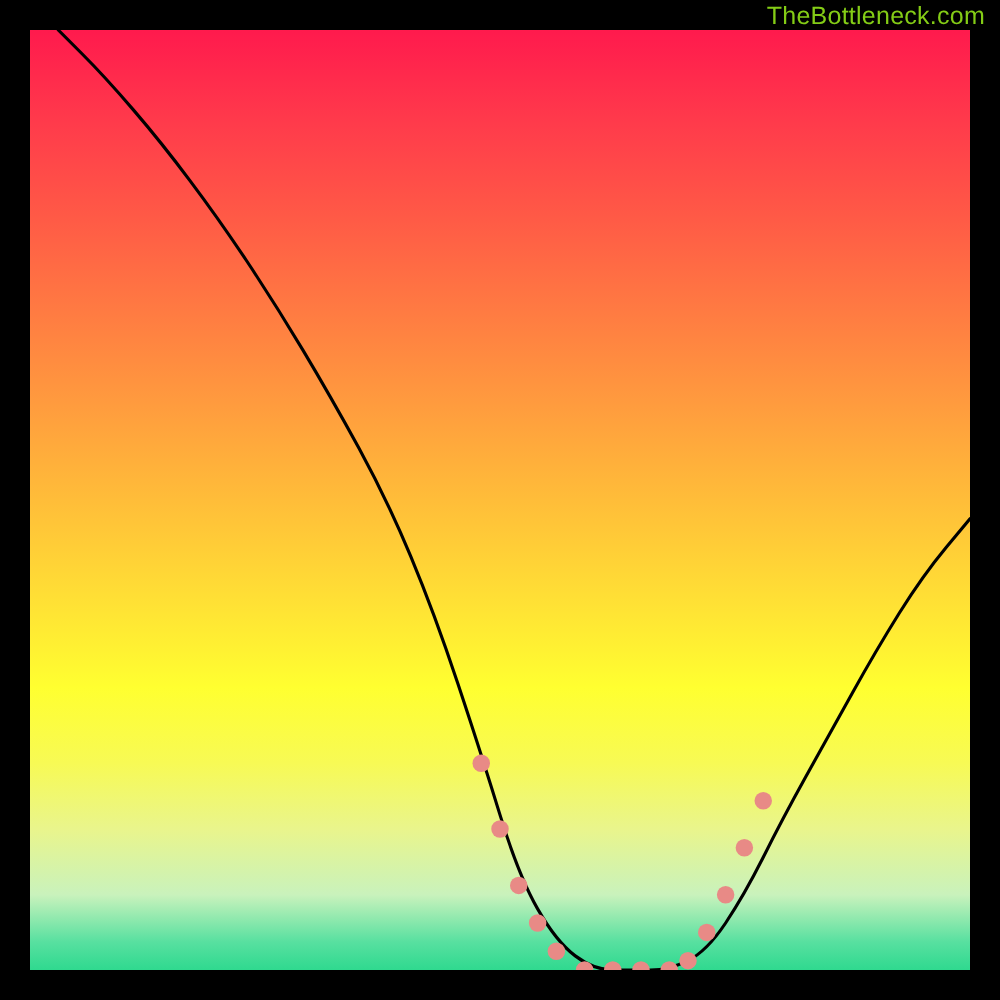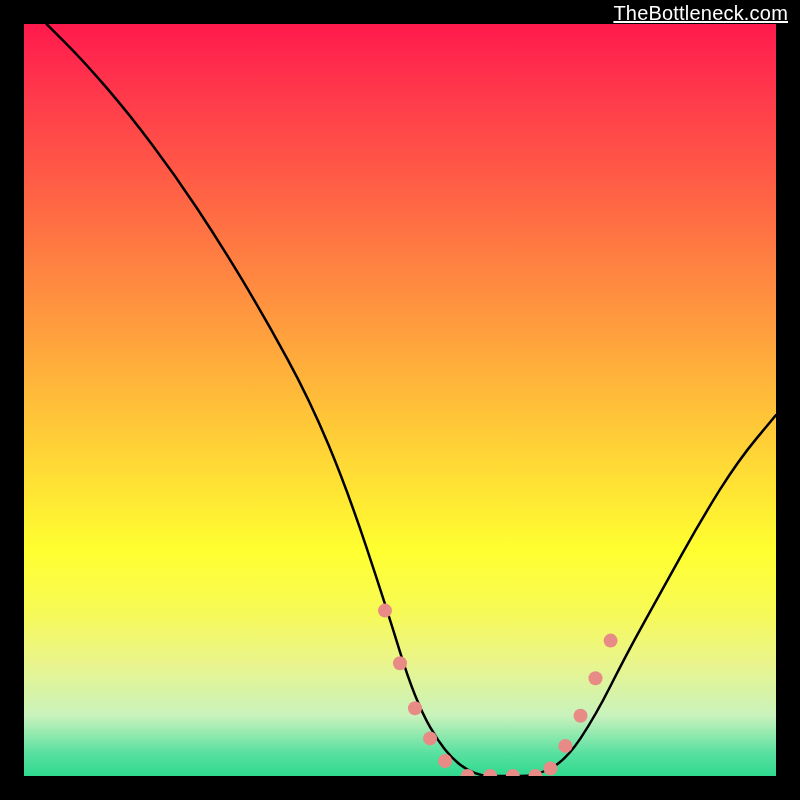--- a/index.html
+++ b/index.html
@@ -37,25 +37,24 @@
       #e9f58c 85%,
       #c9f2bc 92%,
       #58e0a0 97%,
       #2fd98f 100%
     );
   }
   .watermark {
     position: absolute;
     top: 2px;
     right: 12px;
-    color: #ffffff;
+    color: #84cc16;
     font-size: 20px;
     font-weight: 500;
     letter-spacing: 0.2px;
-    text-decoration: underline;
   }
   svg.curve {
     position: absolute;
     left: 0; top: 0;
     width: 752px; height: 752px;
   }
 </style>
 </head>
 <body>
 

